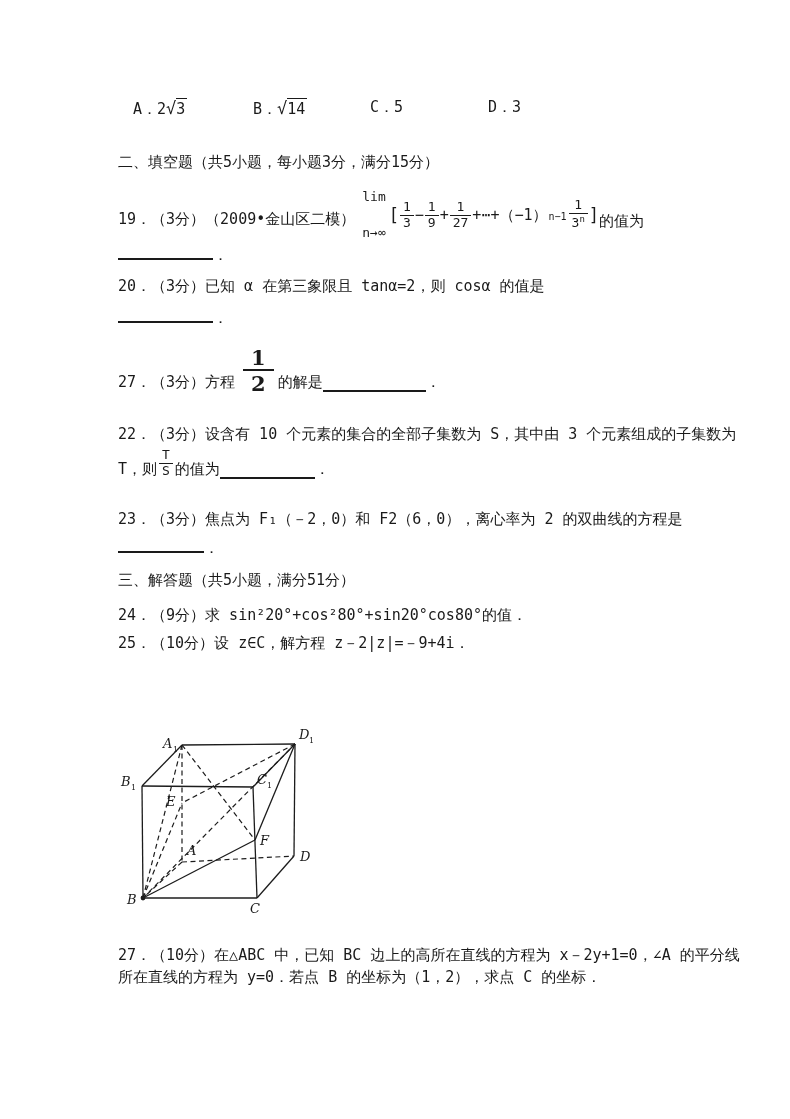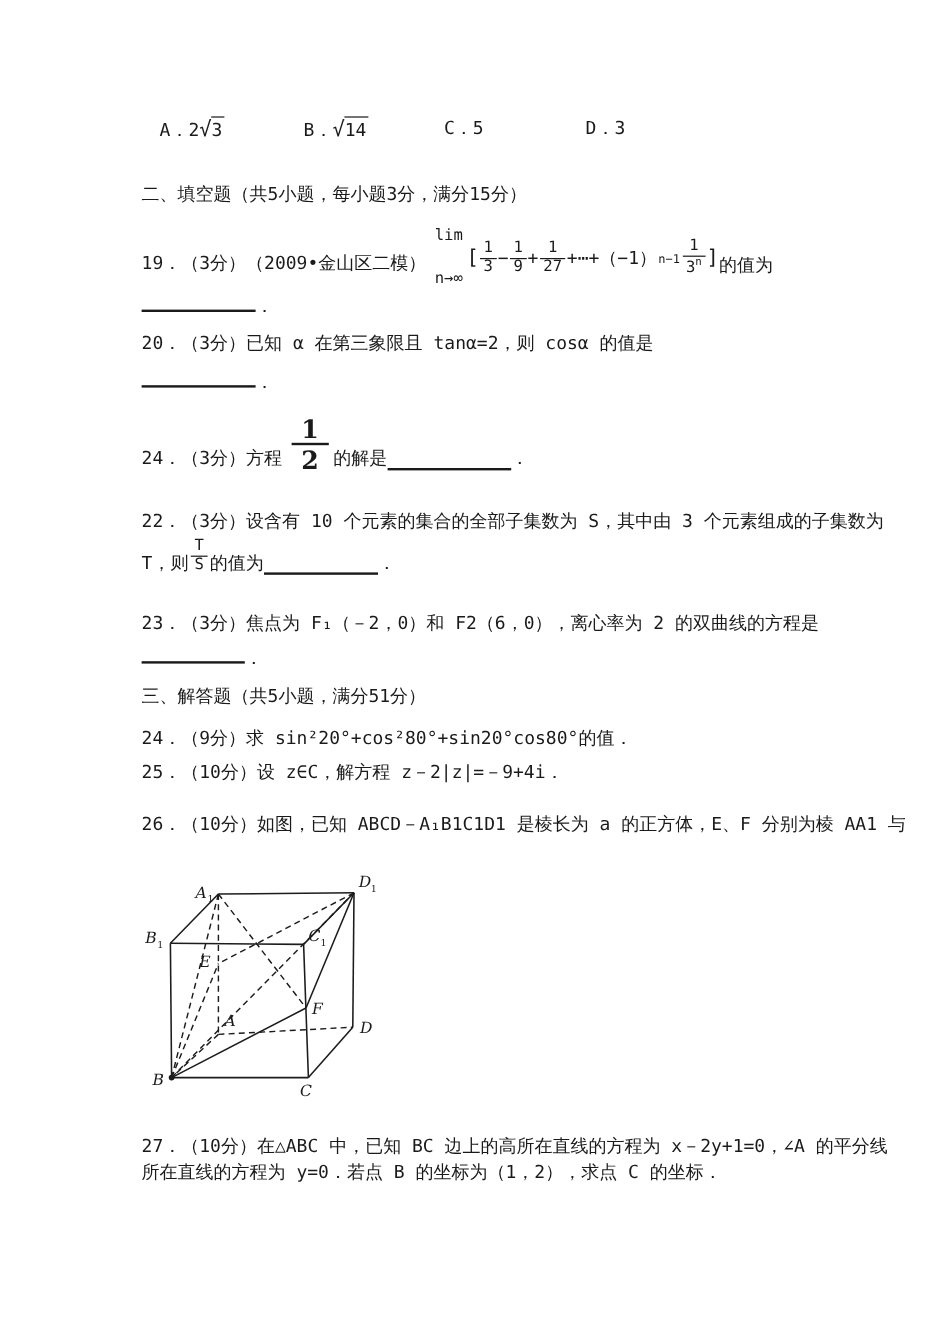--- a/index.html
+++ b/index.html
@@ -105,21 +105,21 @@
   <div class="row" style="top:243px;">
     <span class="blank"></span><span>．</span>
   </div>
 
   <div class="row" style="top:277px;">20．（3分）已知 α 在第三象限且 tanα=2，则 cosα 的值是</div>
   <div class="row" style="top:306px;">
     <span class="blank"></span><span>．</span>
   </div>
 
   <div class="row flexend" style="top:347px;">
-    <span>24．（3分）方程</span>
+    <span>27．（3分）方程</span>
     <span class="bigfrac">
       <span class="num">1</span>
       <span class="den">2</span>
     </span>
     <span>的解是</span>
     <span class="blank blank-lg"></span>
     <span>．</span>
   </div>
 
   <div class="row" style="top:425px;">22．（3分）设含有 10 个元素的集合的全部子集数为 S，其中由 3 个元素组成的子集数为</div>
@@ -137,21 +137,20 @@
   <div class="row" style="top:510px;">23．（3分）焦点为 F₁（－2，0）和 F2（6，0），离心率为 2 的双曲线的方程是</div>
   <div class="row" style="top:536px;">
     <span class="blank blank-sm"></span><span>．</span>
   </div>
 
   <div class="row" style="top:571px;">三、解答题（共5小题，满分51分）</div>
 
   <div class="row" style="top:594px;margin-top:12px;">24．（9分）求 sin²20°+cos²80°+sin20°cos80°的值．</div>
   <div class="row" style="top:634px;">25．（10分）设 z∈C，解方程 z－2|z|=－9+4i．</div>
 
-  <div class="row" style="top:678px;">26．（10分）如图，已知 ABCD－A₁B1C1D1 是棱长为 a 的正方体，E、F 分别为棱 AA1 与</div>
 
   <svg class="figure" width="225" height="205" viewBox="0 0 225 205">
 
     <line class="fig-line" x1="70" y1="21" x2="183" y2="20"></line>
     <line class="fig-line" x1="70" y1="21" x2="30" y2="62"></line>
     <line class="fig-line" x1="30" y1="62" x2="141" y2="63"></line>
     <line class="fig-line" x1="141" y1="63" x2="183" y2="20"></line>
     <line class="fig-line" x1="30" y1="62" x2="31" y2="174"></line>
     <line class="fig-line" x1="31" y1="174" x2="145" y2="174"></line>
     <line class="fig-line" x1="145" y1="174" x2="182" y2="132"></line>

